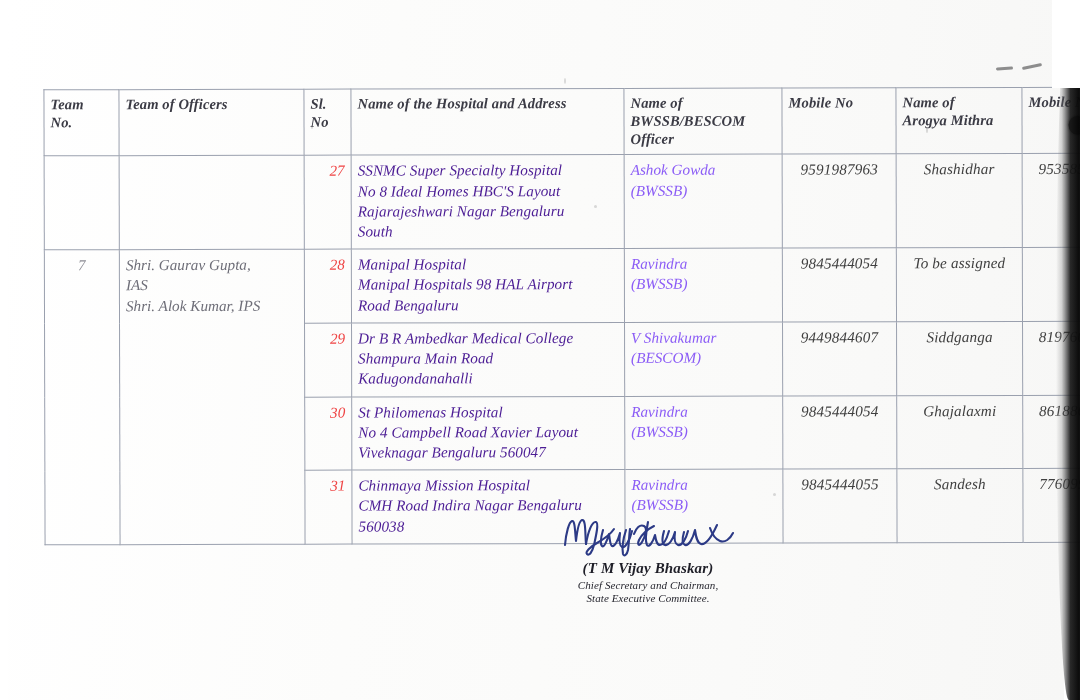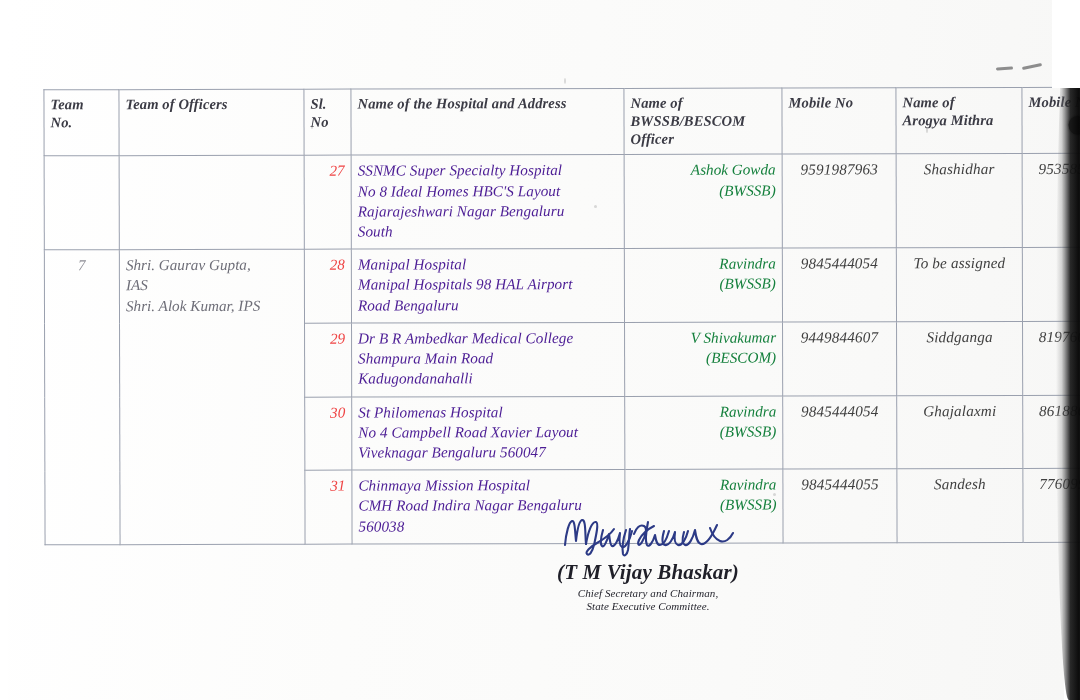--- a/index.html
+++ b/index.html
@@ -126,22 +126,22 @@
     text-align: right;
     padding-right: 7px;
     font-size: 15px;
     color: #ef4444;
   }
   td.hospital {
     color: #4c1d95;
     letter-spacing: .05px;
   }
   td.person {
-    text-align: right;
-    color: #15803d;
+    text-align: left;
+    color: #8b5cf6;
     line-height: 1.36;
     margin-top: 29px;
   }
   td.num {
     text-align: center;
     color: #404040;
     letter-spacing: .15px;
   }
   td.team-no {
     text-align: center;
@@ -183,21 +183,21 @@
     color: #1f1f28;
   }
   #signature-mark {
     height: 46px;
     position: relative;
     margin-bottom: 2px;
   }
   #signature-mark svg { position: absolute; left: 112px; top: 0; }
   #sig-name {
     font-weight: bold;
-    font-size: 21px;
+    font-size: 15px;
     letter-spacing: .15px;
     margin: 0 0 2px 0;
   }
   #sig-title1, #sig-title2 {
     font-size: 11px;
     letter-spacing: .1px;
     margin: 0 0 1px 0;
   }
 </style>
 </head>

